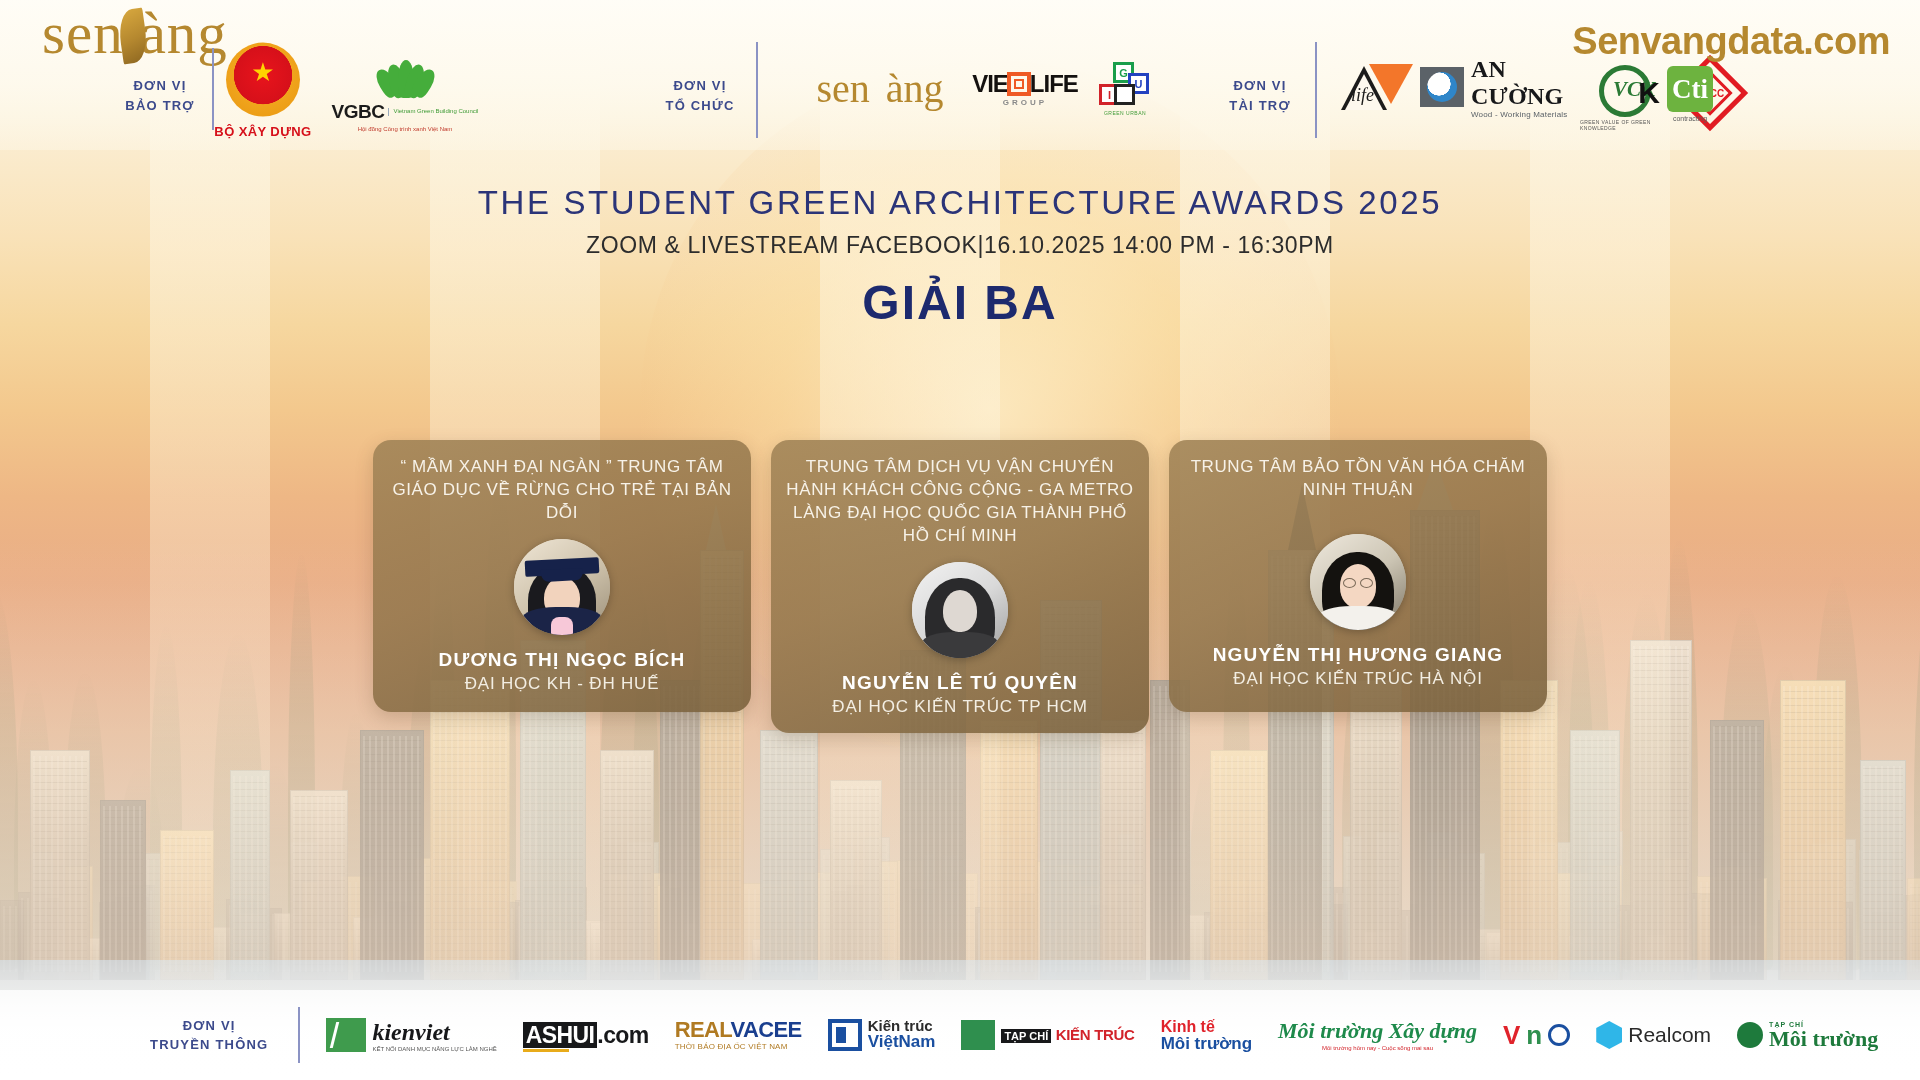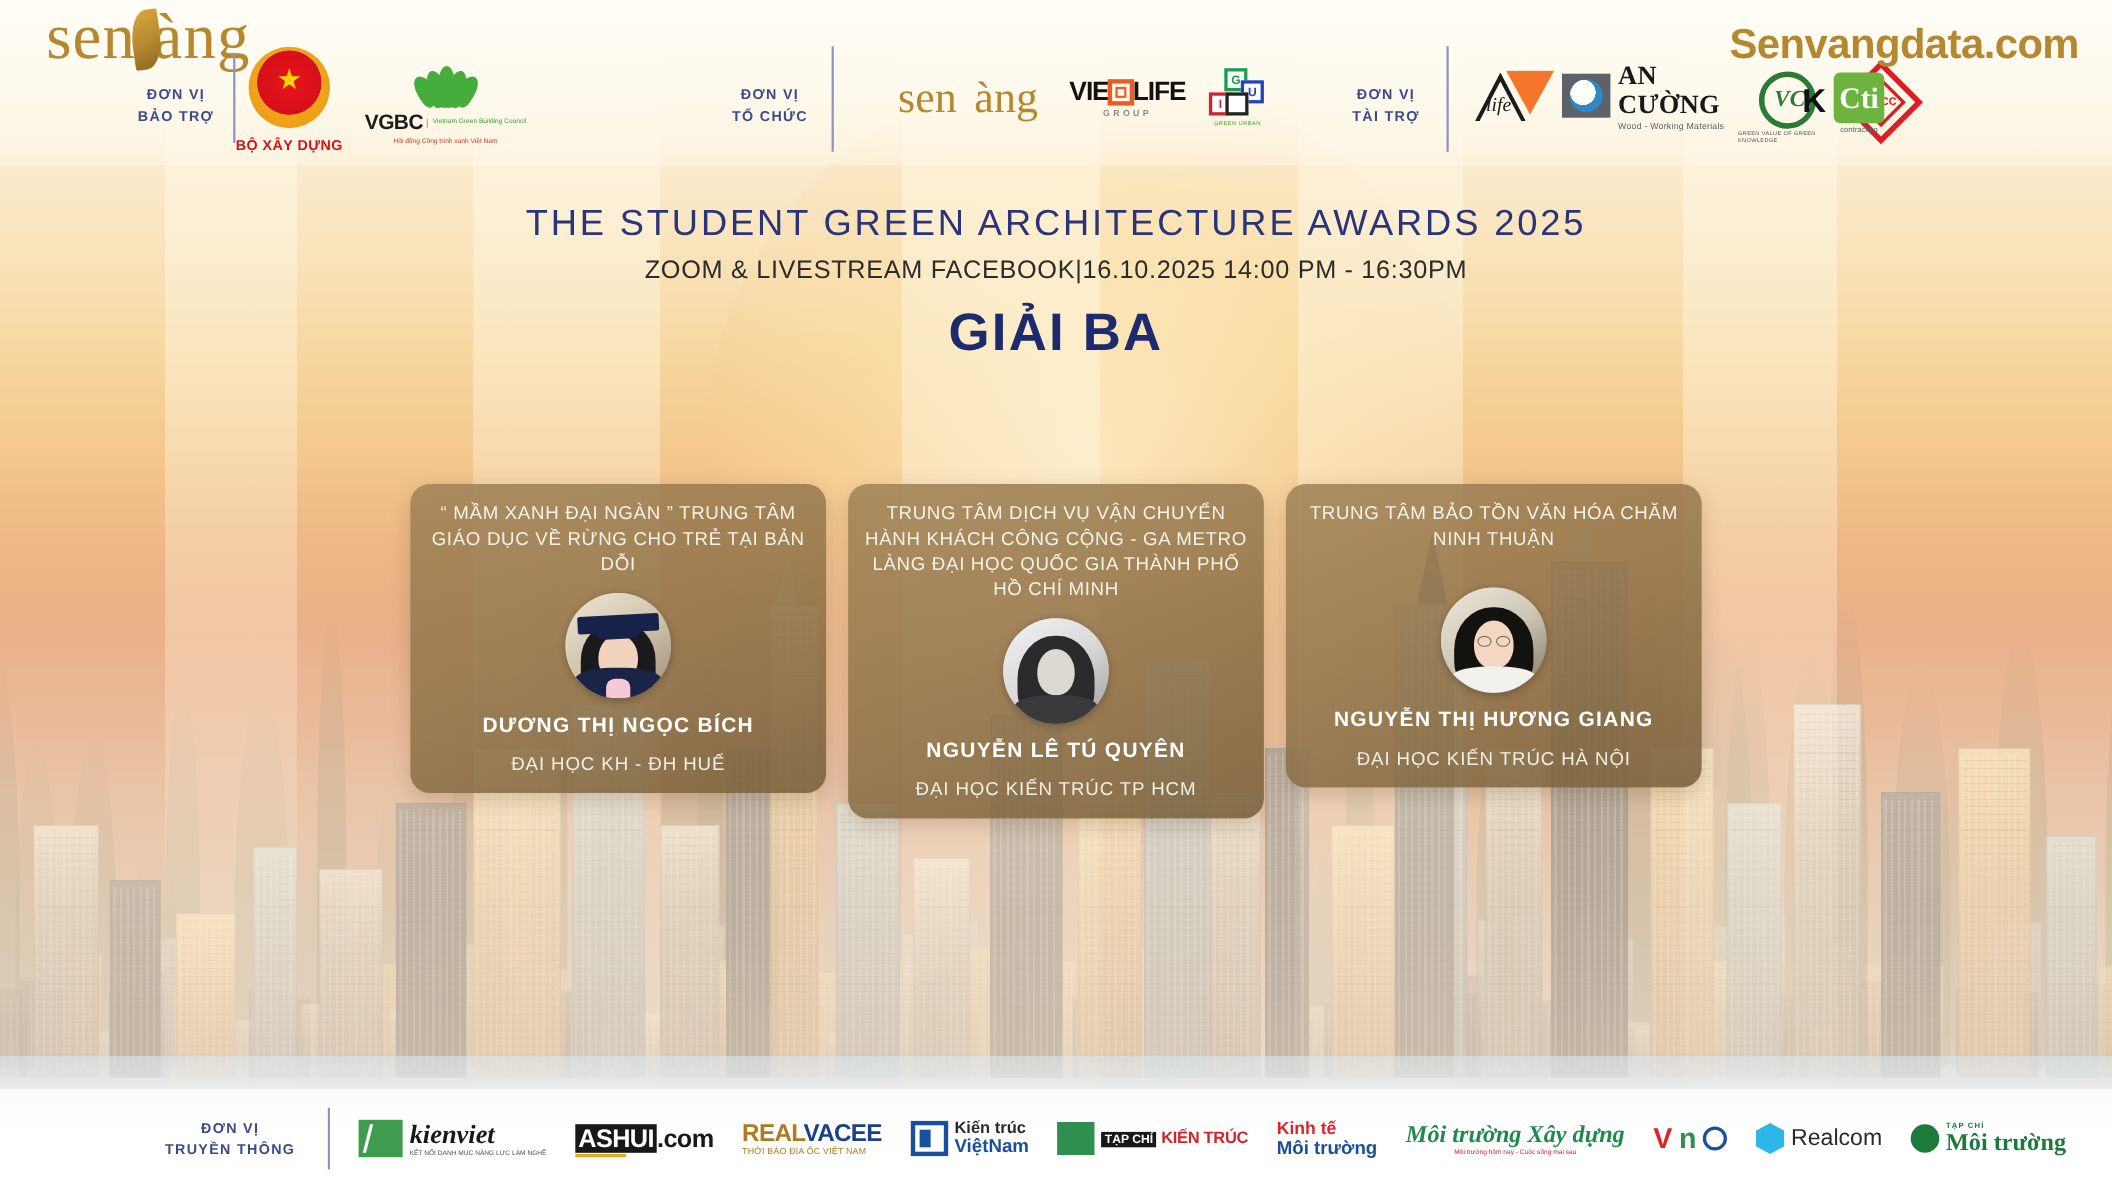--- a/index.html
+++ b/index.html
@@ -248,21 +248,21 @@
     background:#16224a; border-radius:2px;
   }
   .ph-glass { position:absolute; left:50%; transform:translateX(-50%); display:flex; gap:4px; }
   .ph-glass i { width:13px; height:10px; border:1.6px solid #7a6a58; border-radius:50%; }
 
   .card-name {
     font-size:19px; font-weight:bold; color:#ffffff; letter-spacing:1.2px; text-align:center;
     text-transform:uppercase;
   }
   .card-school {
-    margin-top:14px; font-size:17px; color:#f3eee3; letter-spacing:.8px; text-align:center;
+    margin-top:3px; font-size:17px; color:#f3eee3; letter-spacing:.8px; text-align:center;
     text-transform:uppercase;
   }
 
   
   .footer {
     position:absolute; left:0; bottom:0; width:1920px; height:90px; z-index:6;
     background:linear-gradient(180deg, rgba(255,255,255,.78) 0%, rgba(255,255,255,.96) 40%, #ffffff 100%);
     display:flex; align-items:center;
   }
   .footer .hdr-label { position:static; margin-left:150px; }

